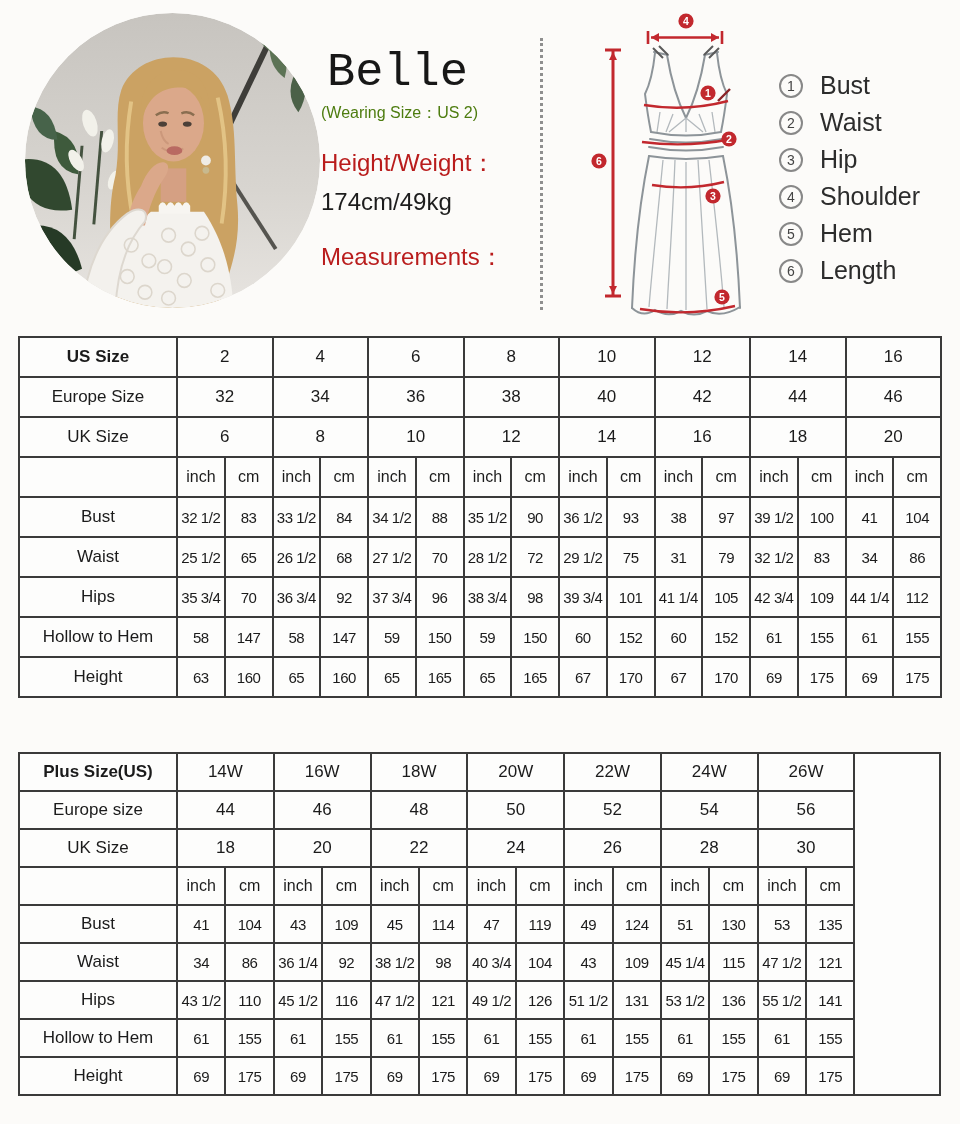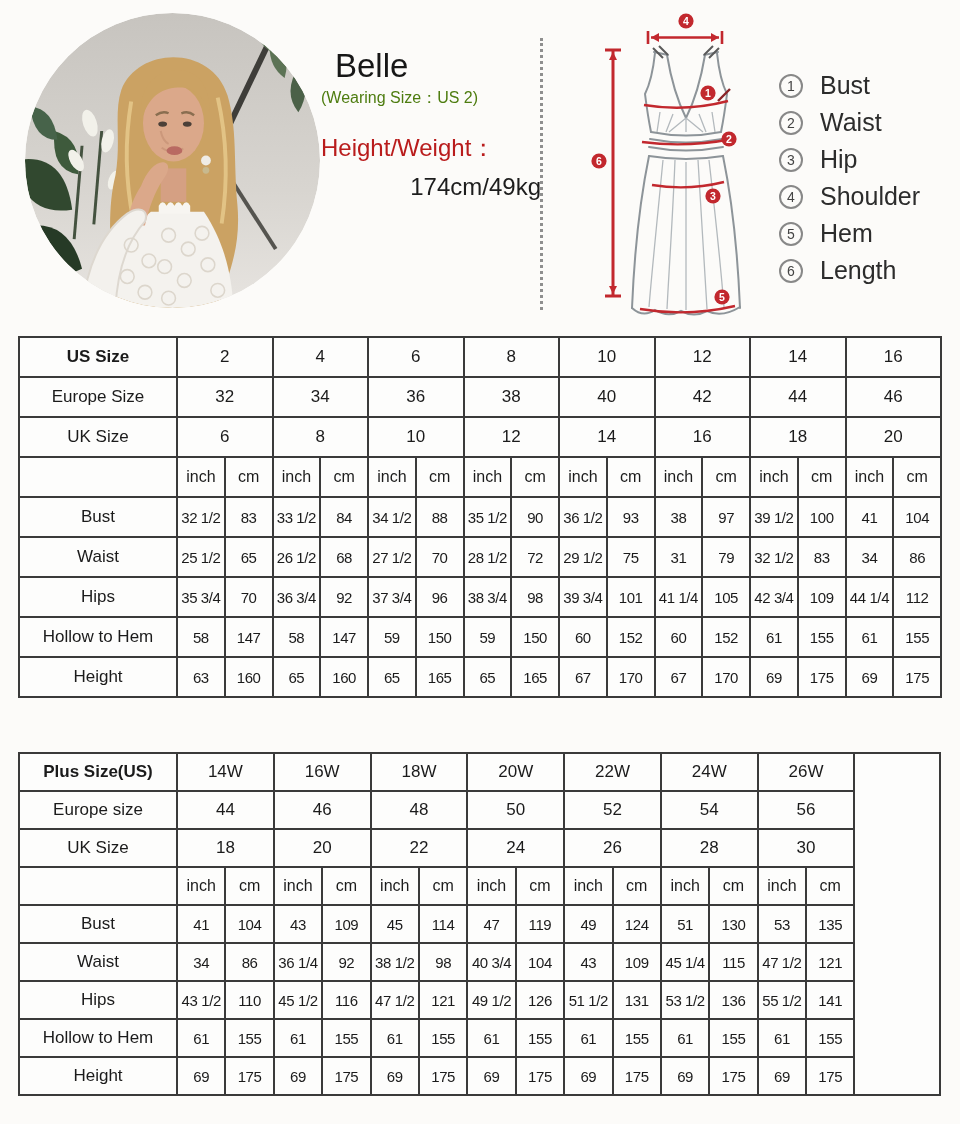--- a/index.html
+++ b/index.html
@@ -11,26 +11,26 @@
 
   
   .photo {
     position:absolute; left:25px; top:13px;
     width:295px; height:295px; border-radius:50%; overflow:hidden;
   }
   .photo svg { display:block; }
 
   .info { position:absolute; left:321px; top:48px; width:220px; }
   .brand {
-    font-family:Liberation Sans, sans-serif;
-    font-size:33px; line-height:1.08; color:#171717; margin-left:14px;
+    font-family:Liberation Mono, monospace;
+    font-size:47px; line-height:1.08; color:#171717; margin-left:6px;
   }
   .wearing { font-size:16px; line-height:1.2; margin-top:4px; color:#4d7c0f; white-space:nowrap; }
   .grp-label { font-size:24px; margin-top:25px; color:#b91c1c; }
-  .grp-value { font-size:24px; margin-top:9px; color:#1d1d1d;text-align:right; }
+  .grp-value { font-size:24px; margin-top:9px; color:#1d1d1d; }
 
   .sep {
     position:absolute; left:540px; top:38px; height:272px; width:0;
     border-left:3px dotted #8f8f8f;
   }
 
   .diagram { position:absolute; left:548px; top:0; }
 
   .legend { position:absolute; left:779px; top:71px; }
   .legend-item { display:flex; align-items:center; margin-bottom:8px; }
@@ -141,20 +141,21 @@
         <path d="M136 196 q4 -7 8 0 q4 -7 8 0 q4 -7 8 0 q4 -7 8 0 l0 8 l-32 0 z" fill="#f7f5f1"></path>
       </g>
     </svg>
   </div>
 
   <div class="info">
     <div class="brand">Belle</div>
     <div class="wearing">(Wearing Size：US 2)</div>
     <div class="grp-label">Height/Weight：</div>
     <div class="grp-value">174cm/49kg</div>
+    <div class="grp-label">Measurements：</div>
   </div>
 
   <div class="sep"></div>
 
   <svg class="diagram" width="235" height="330" viewBox="0 0 235 330">
     <g stroke="#8d9499" stroke-width="2" fill="none" stroke-linecap="round">
 
       <path d="M107 53 C105 72 102 84 97 94 C99 110 101 122 103 132"></path>
       <path d="M169 53 C171 72 174 84 179 94 C177 110 175 122 173 132"></path>
       <path d="M119 55 C124 85 131 104 138 118"></path>

